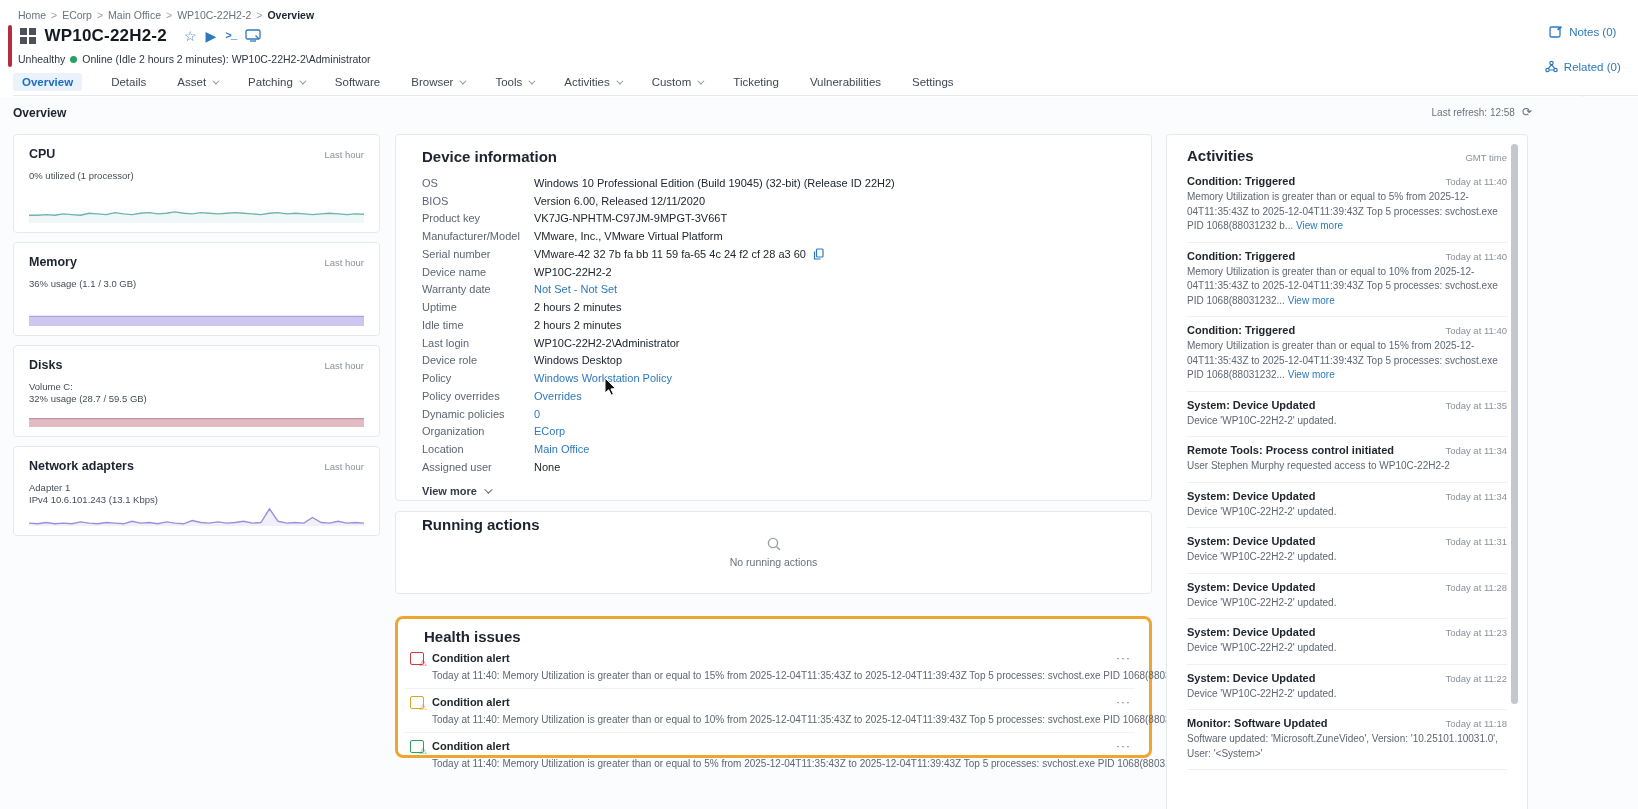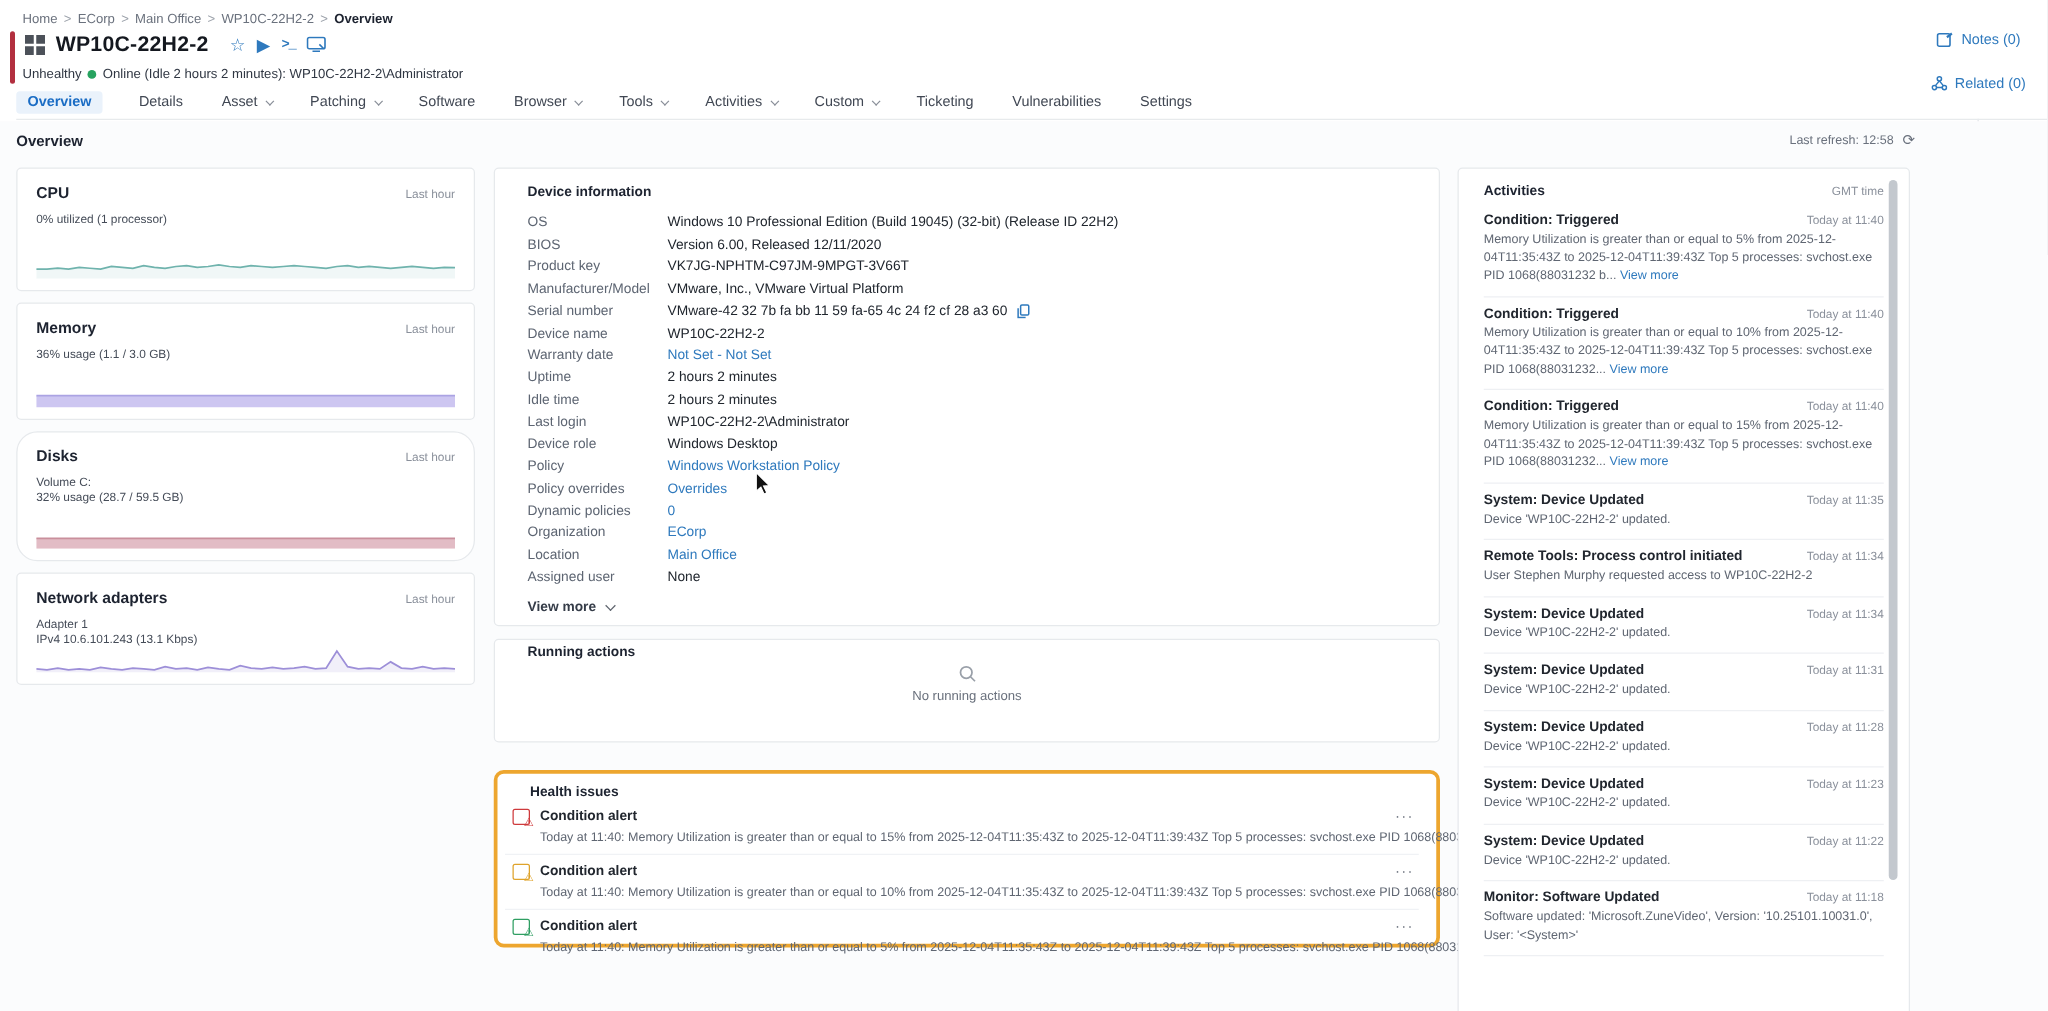--- a/index.html
+++ b/index.html
@@ -42,25 +42,25 @@
   .card { background:#fff; border:1px solid #e6e9ec; border-radius:4px; }
   
   .left-col { position:absolute; left:13px; top:134px; width:367px; display:flex; flex-direction:column; gap:9px; }
   .mcard { position:relative; width:367px; }
   .mcard .head { display:flex; justify-content:space-between; align-items:baseline; padding:12px 15px 0 15px; }
   .mcard .head .t { font-size:12.5px; font-weight:700; color:#1d2330; }
   .mcard .head .p { font-size:9.5px; color:#8a909b;text-align:center; }
   .mcard .l1 { font-size:9.5px; color:#454c58; padding:9px 15px 0 15px; }
   .mcard .l2 { font-size:9.5px; color:#454c58; padding:1px 15px 0 15px; }
   .spark { position:absolute; left:15px; right:15px; bottom:9px; }
-  .h-cpu { height:99px; } .h-mem { height:94px; } .h-disk { height:104px;border-radius:17px; } .h-net { height:90px; }
+  .h-cpu { height:99px; } .h-mem { height:94px; } .h-disk { height:92px; } .h-net { height:90px; }
   .h-cpu .spark { height:30px; } .h-mem .spark { height:27px; } .h-disk .spark { height:26px; } .h-net .spark { height:28px; }
   
   .dev-card { position:absolute; left:395px; top:134px; width:757px; height:367px; padding:13px 26px; }
-  .card-title { font-size:11px; font-weight:700; color:#1d2330; }
+  .card-title { font-size:15px; font-weight:700; color:#1d2330; }
   .info-rows { margin-top:9px; }
   .irow { display:flex; align-items:center; height:17.75px; font-size:11px; }
   .irow .lab { width:112px; color:#5d6572; flex:none; }
   .irow .val { color:#20262e; display:flex; align-items:center; gap:7px; }
   .irow .val.link { color:#2e79bd; cursor:pointer; }
   .copy-icon { color:#2e79bd; cursor:pointer; display:inline-flex; }
   .view-more { display:flex; align-items:center; gap:7px; margin-top:9px; font-size:11px; color:#353c48; font-weight:700; cursor:pointer; }
   .view-more .chev { color:#353c48; }
   
   .run-card { position:absolute; left:395px; top:511px; width:757px; height:83px; padding:4px 26px; }

